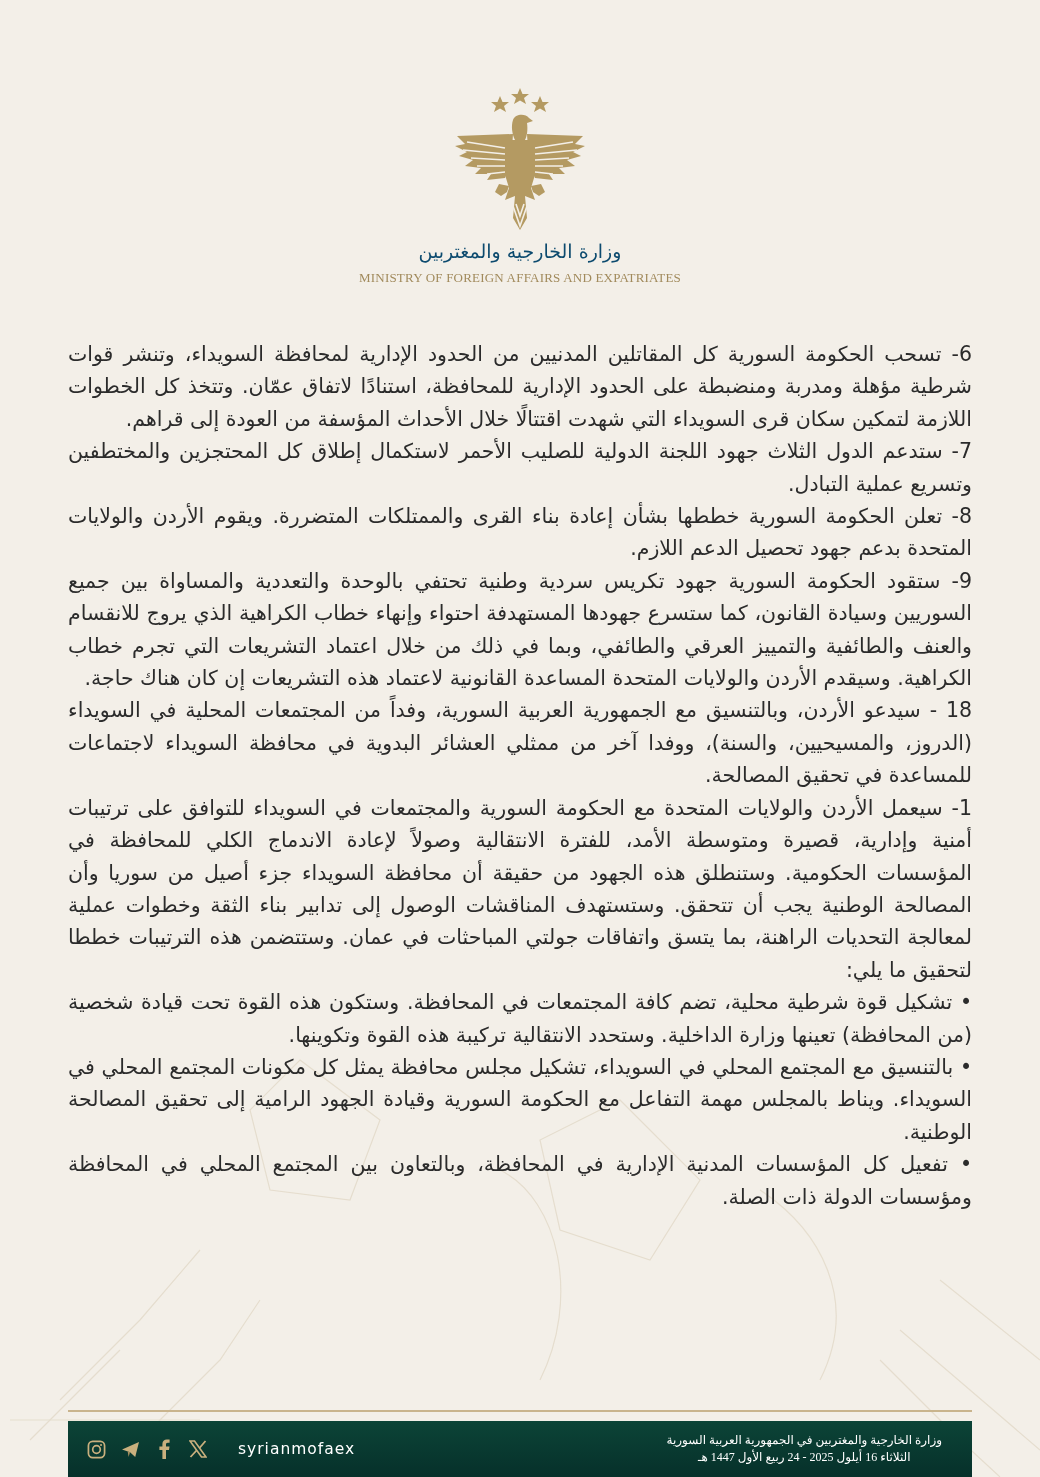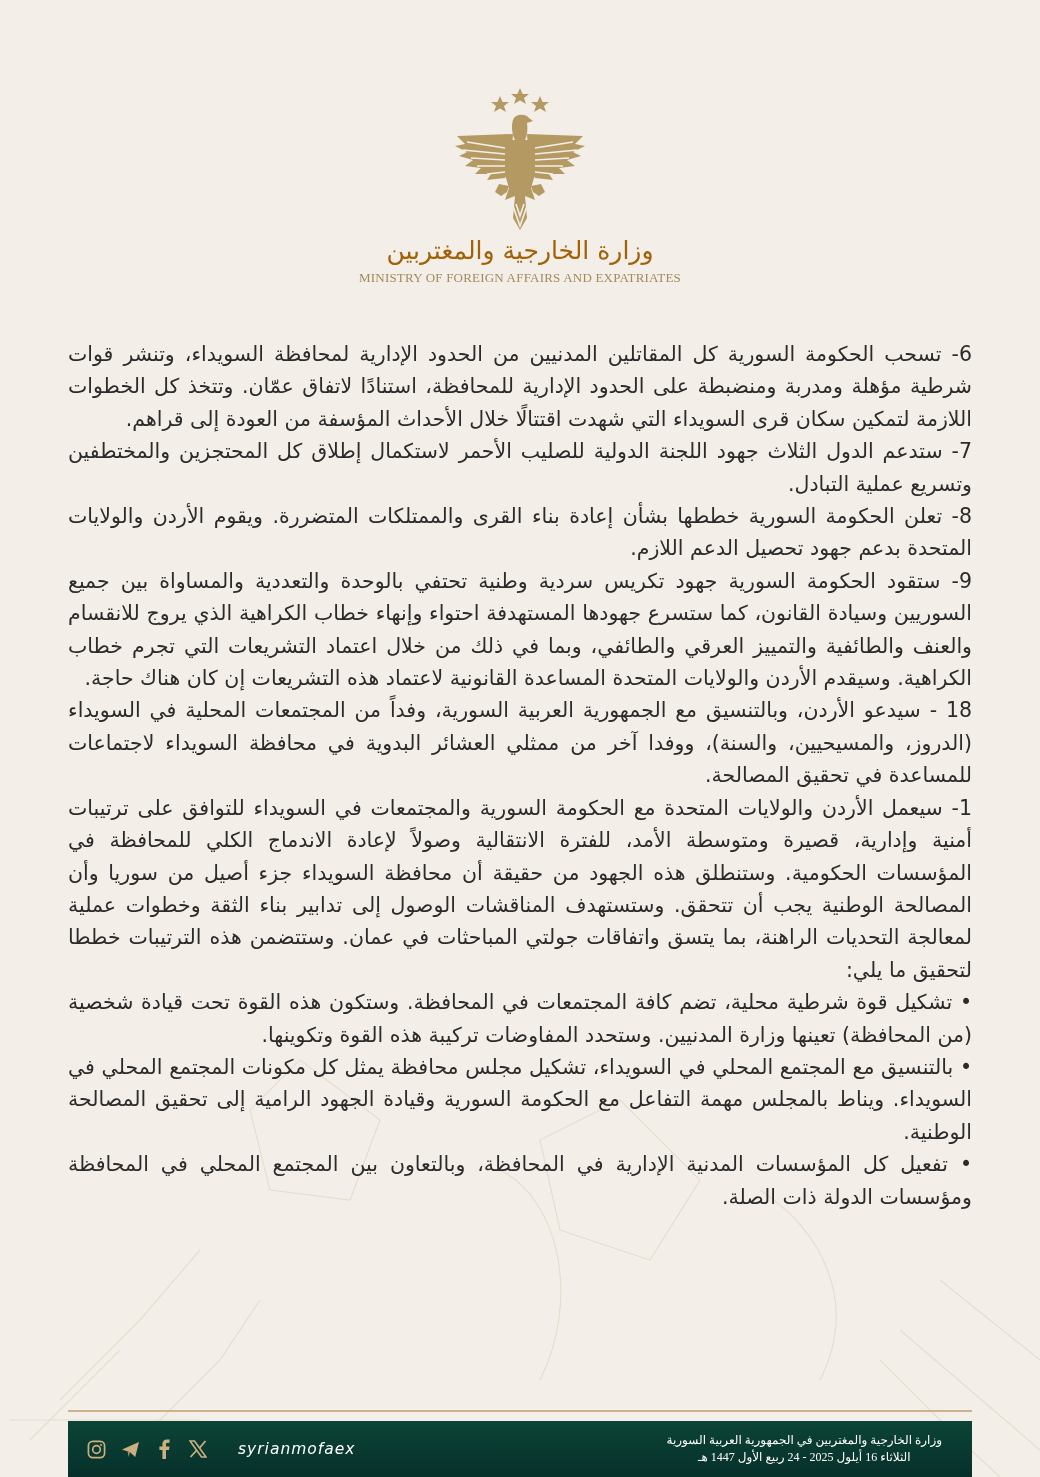--- a/index.html
+++ b/index.html
@@ -28,22 +28,22 @@
       flex-direction: column;
       align-items: center;
     }
     .emblem {
       width: 130px;
       height: 142px;
     }
     .ministry-ar {
       margin-top: 4px;
       font-family: "DejaVu Serif", serif;
-      font-size: 25px;
-      color: #a16207;
+      font-size: 19px;
+      color: #0c4a6e;
       direction: rtl;
       letter-spacing: 0;
       line-height: 34px;
     }
     .ministry-en {
       font-family: "Liberation Serif", serif;
       font-size: 13px;
       color: #a18a5c;
       letter-spacing: 0.2px;
       margin-top: 2px;
@@ -85,21 +85,20 @@
       display: flex;
       align-items: center;
       justify-content: space-between;
       box-sizing: border-box;
       padding: 0 30px 0 18px;
     }
     .social {
       display: flex;
       align-items: center;
       gap: 14px;
-      font-style: italic;
     }
     .social .icon {
       width: 20px;
       height: 20px;
       display: inline-flex;
       align-items: center;
       justify-content: center;
       cursor: pointer;
     }
     .handle {
@@ -178,21 +177,21 @@
   <p class="para">
     <span class="num">18 -</span>
     <span>سيدعو الأردن، وبالتنسيق مع الجمهورية العربية السورية، وفداً من المجتمعات المحلية في السويداء (الدروز، والمسيحيين، والسنة)، ووفدا آخر من ممثلي العشائر البدوية في محافظة السويداء لاجتماعات للمساعدة في تحقيق المصالحة.</span>
   </p>
   <p class="para">
     <span class="num">1-</span>
     <span>سيعمل الأردن والولايات المتحدة مع الحكومة السورية والمجتمعات في السويداء للتوافق على ترتيبات أمنية وإدارية، قصيرة ومتوسطة الأمد، للفترة الانتقالية وصولاً لإعادة الاندماج الكلي للمحافظة في المؤسسات الحكومية. وستنطلق هذه الجهود من حقيقة أن محافظة السويداء جزء أصيل من سوريا وأن المصالحة الوطنية يجب أن تتحقق. وستستهدف المناقشات الوصول إلى تدابير بناء الثقة وخطوات عملية لمعالجة التحديات الراهنة، بما يتسق واتفاقات جولتي المباحثات في عمان. وستتضمن هذه الترتيبات خططا لتحقيق ما يلي:</span>
   </p>
   <p class="para">
     <span>•</span>
-    <span>تشكيل قوة شرطية محلية، تضم كافة المجتمعات في المحافظة. وستكون هذه القوة تحت قيادة شخصية (من المحافظة) تعينها وزارة المدنيين. وستحدد المفاوضات تركيبة هذه القوة وتكوينها.</span>
+    <span>تشكيل قوة شرطية محلية، تضم كافة المجتمعات في المحافظة. وستكون هذه القوة تحت قيادة شخصية (من المحافظة) تعينها وزارة الداخلية. وستحدد الانتقالية تركيبة هذه القوة وتكوينها.</span>
   </p>
   <p class="para">
     <span>•</span>
     <span>بالتنسيق مع المجتمع المحلي في السويداء، تشكيل مجلس محافظة يمثل كل مكونات المجتمع المحلي في السويداء. ويناط بالمجلس مهمة التفاعل مع الحكومة السورية وقيادة الجهود الرامية إلى تحقيق المصالحة الوطنية.</span>
   </p>
   <p class="para">
     <span>•</span>
     <span>تفعيل كل المؤسسات المدنية الإدارية في المحافظة، وبالتعاون بين المجتمع المحلي في المحافظة ومؤسسات الدولة ذات الصلة.</span>
   </p>
 </main>

